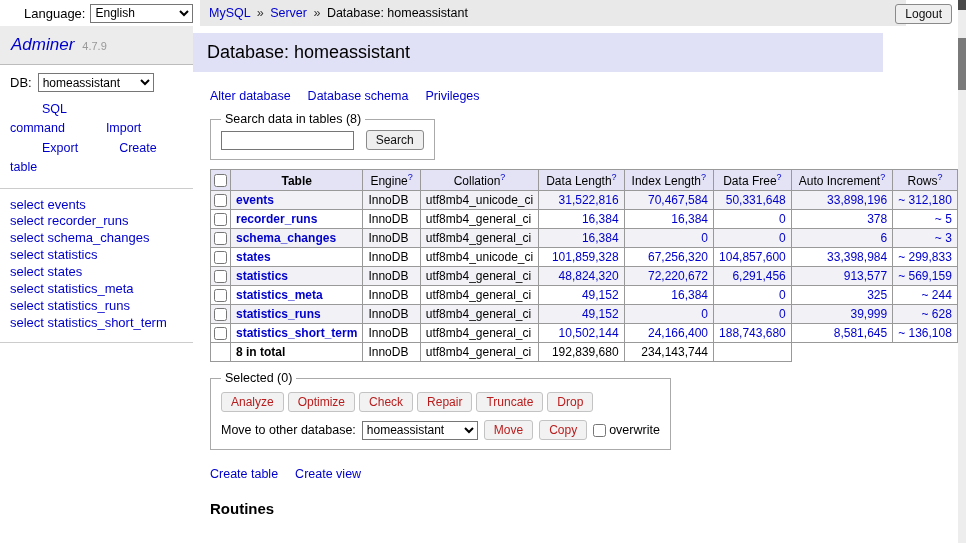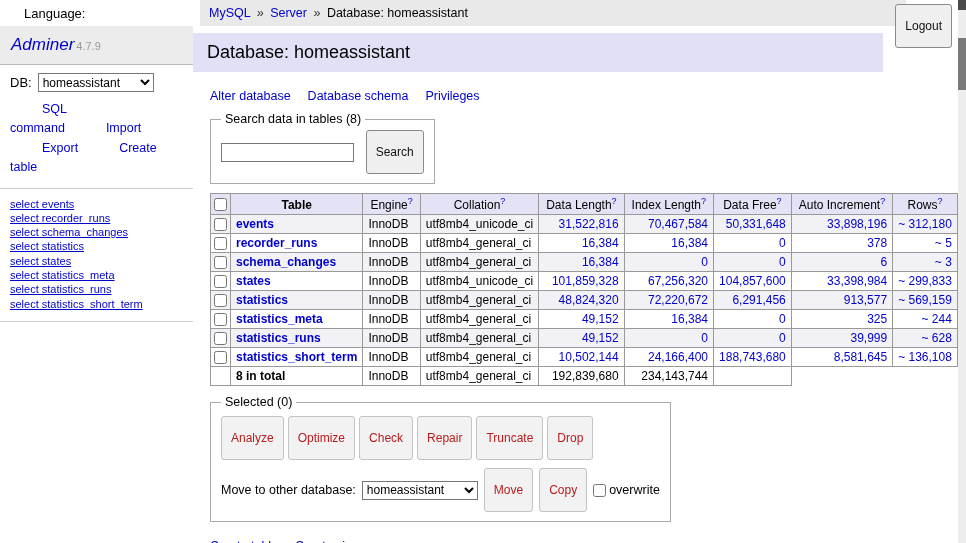--- a/index.html
+++ b/index.html
@@ -8,43 +8,43 @@
     font-family: "Liberation Sans", sans-serif;
     font-size: 13px; color: #000; background: #fff; position: relative;
   }
   a { color: #0000cc; text-decoration: none; cursor: pointer; }
   select {
     font-family: "Liberation Sans", sans-serif; font-size: 12px;
     border: 1px solid #767676; background: #fff; height: 19px;
   }
   button {
     font-family: "Liberation Sans", sans-serif; font-size: 12px;
-    padding: 14px 9px; background: #efefef; border: 1px solid #8a8a8a;
+    padding: 2px 9px; background: #efefef; border: 1px solid #8a8a8a;
     border-radius: 3px; color: #111; cursor: pointer;
   }
   button:disabled { color: #b91c1c; border-color: #c3c3c3; background: #f2f2f2; }
 
   
   .lang-bar { position: absolute; left: 0; top: 0; width: 193px; height: 26px;
     display: flex; align-items: center; gap: 5px; padding-left: 24px; background: #fff; }
   .lang-bar select { width: 112px; }
 
   
   .sidebar { position: absolute; left: 0; top: 26px; width: 193px; bottom: 0; background: #fff; }
   .sidebar h1 {
     background: #ececec; border-bottom: 1px solid #bcbcbc;
     padding: 9px 11px; font-size: 17px; font-weight: 400; font-style: italic; color: #666;
   }
-  .sidebar h1 .ver { font-size: 11px; color: #999; font-style: normal; margin-left: 2px; }
+  .sidebar h1 .ver { font-size: 11px; color: #999; font-style: normal; margin-left: 8px; }
   .menu-block { padding: 8px 10px 10px; border-bottom: 1px solid #ccc; }
   .db-row { display: flex; align-items: center; gap: 6px; margin-bottom: 8px; }
   .db-row select { width: 116px; }
   .action-links { line-height: 1.55; font-size: 12.5px; }
   .action-links a { margin-right: 9px; margin-left: 32px; }
-  .side-link { display: block; line-height: 1.3; font-size: 11px; text-decoration: underline; }
+  .side-link { display: block; line-height: 1.3; font-size: 13px; }
 
   
   .main { position: absolute; left: 193px; top: 0; right: 8px; bottom: 0; overflow: hidden; }
   .breadcrumb {
     margin-left: 7px; width: 706px; background: #e9e9e9;
     padding: 6px 9px; font-size: 12.5px; color: #000;
   }
   .breadcrumb .sep { color: #333; margin: 0 3px; }
   .logout { position: absolute; top: 4px; right: 6px; }
   .content { margin-left: 17px; }
@@ -88,20 +88,23 @@
   
   .scrollbar { position: absolute; right: 0; top: 0; width: 8px; height: 100%; background: #ededed; }
   .sb-arrow { height: 10px; background: #4a4a4a; }
   .sb-thumb { position: absolute; left: 0; right: 0; top: 38px; height: 52px; background: #7a7a7a; }
 </style>
 </head>
 <body>
 
 <div class="lang-bar">
   <span>Language:</span>
+  <select>
+    <option>English</option>
+  </select>
 </div>
 
 <div class="sidebar">
   <h1>
     <a>Adminer</a><span class="ver">4.7.9</span>
   </h1>
 
   <div class="menu-block">
     <div class="db-row">
       <span>DB:</span>

